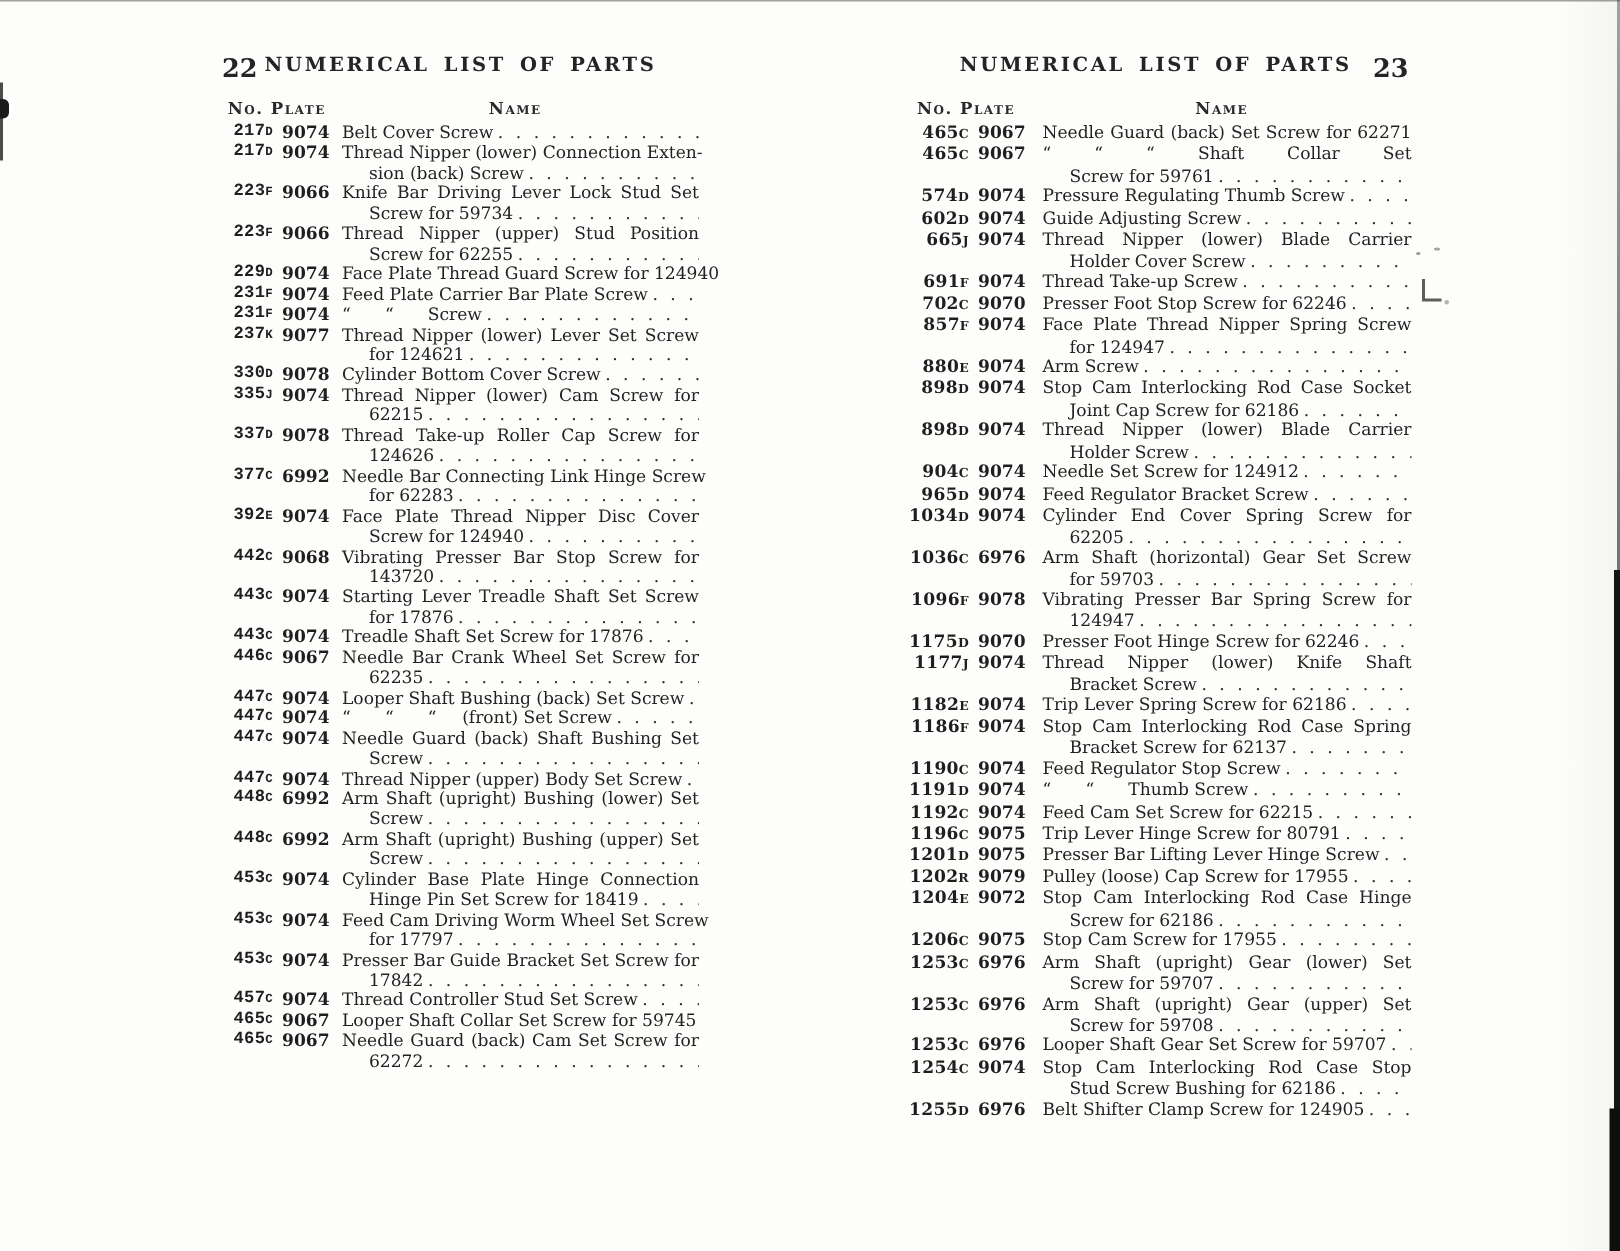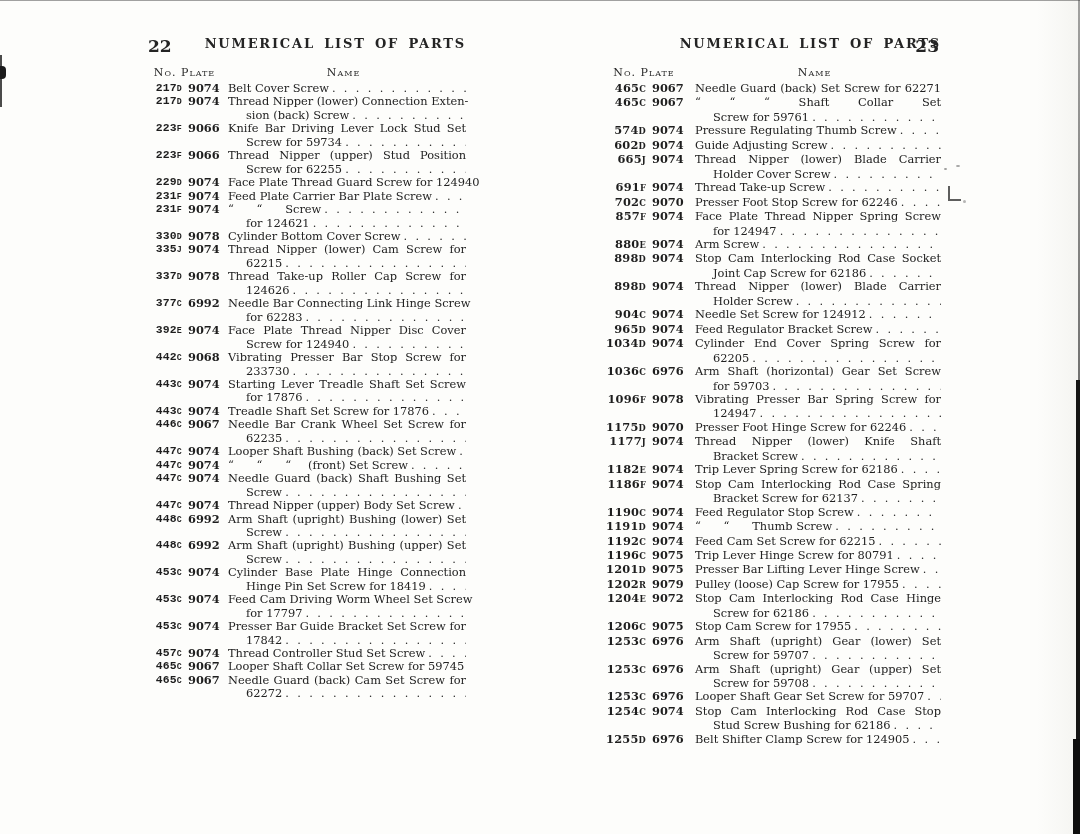--- a/index.html
+++ b/index.html
@@ -10,28 +10,28 @@
     color:#1e1e1e;
     overflow:hidden;
   }
   .canvas{position:relative;width:1080px;height:834px;background:linear-gradient(to right,#fdfdfb 96%,#f4f4f1);overflow:hidden;}
 
   .page{position:absolute;top:36px;}
   .page-left{left:148px;width:318px;}
   .page-right{left:600px;width:341px;}
 
   .page-header{position:relative;height:18px;margin-bottom:12px;}
-  .page-title{position:absolute;left:0;right:0;text-align:right;
+  .page-title{position:absolute;left:0;right:0;text-align:center;
     font-size:13px;font-weight:700;letter-spacing:1.8px;word-spacing:3px;color:#242424;}
   .pagenum{position:absolute;top:0;font-size:17px;font-weight:700;color:#242424;}
   .pagenum.pn-left{left:0;}
   .pagenum.pn-right{right:2px;}
 
   .colhead{display:flex;height:13px;margin-bottom:3px;
-    font-variant:small-caps;font-weight:400;font-size:11px;letter-spacing:1px;color:#2a2a2a;}
+    font-variant:small-caps;font-weight:700;font-size:11px;letter-spacing:1px;color:#2a2a2a;}
   .page-left  .ch-noplate{width:73px;text-align:center;}
   .page-right .ch-noplate{width:88px;text-align:center;}
   .ch-name{flex:1;text-align:center;}
 
   .row{display:flex;line-height:13.45px;font-size:11.4px;}
   .no{text-align:right;font-weight:700;letter-spacing:.2px;white-space:nowrap;}
   .page-left  .no{width:34px;font-family:Liberation Mono, monospace;}
   .page-right .no{width:46px;}
   .sfx{font-size:8.3px;font-weight:700;}
   .plate{font-weight:700;margin-left:6px;white-space:nowrap;}
@@ -136,20 +136,25 @@
         </div>
         <div class="row">
           <span class="no">231<span class="sfx">F</span></span>
           <span class="plate">9074</span>
           <span class="nm">
             <span class="t">“  “  Screw</span>
             <span class="dots">. . . . . . . . . . . . . . . . . . . . . . . . . . . . . . . . . . . . . . . . . . . . . . . . . . . . . . . . . . . . . . . . . . . . . . </span>
           </span>
         </div>
         <div class="row">
+          <span class="no">237<span class="sfx">K</span></span>
+          <span class="plate">9077</span>
+          <span class="nm j"><span class="t">Thread Nipper (lower) Lever Set Screw</span></span>
+        </div>
+        <div class="row">
           <span class="no"></span>
           <span class="plate"></span>
           <span class="nm ind">
             <span class="t">for 124621</span>
             <span class="dots">. . . . . . . . . . . . . . . . . . . . . . . . . . . . . . . . . . . . . . . . . . . . . . . . . . . . . . . . . . . . . . . . . . . . . . </span>
           </span>
         </div>
         <div class="row">
           <span class="no">330<span class="sfx">D</span></span>
           <span class="plate">9078</span>
@@ -212,21 +217,21 @@
         </div>
         <div class="row">
           <span class="no">442<span class="sfx">C</span></span>
           <span class="plate">9068</span>
           <span class="nm j"><span class="t">Vibrating Presser Bar Stop Screw for</span></span>
         </div>
         <div class="row">
           <span class="no"></span>
           <span class="plate"></span>
           <span class="nm ind">
-            <span class="t">233730</span>
+            <span class="t">143720</span>
             <span class="dots">. . . . . . . . . . . . . . . . . . . . . . . . . . . . . . . . . . . . . . . . . . . . . . . . . . . . . . . . . . . . . . . . . . . . . . </span>
           </span>
         </div>
         <div class="row">
           <span class="no">443<span class="sfx">C</span></span>
           <span class="plate">9074</span>
           <span class="nm j"><span class="t">Starting Lever Treadle Shaft Set Screw</span></span>
         </div>
         <div class="row">
           <span class="no"></span>

